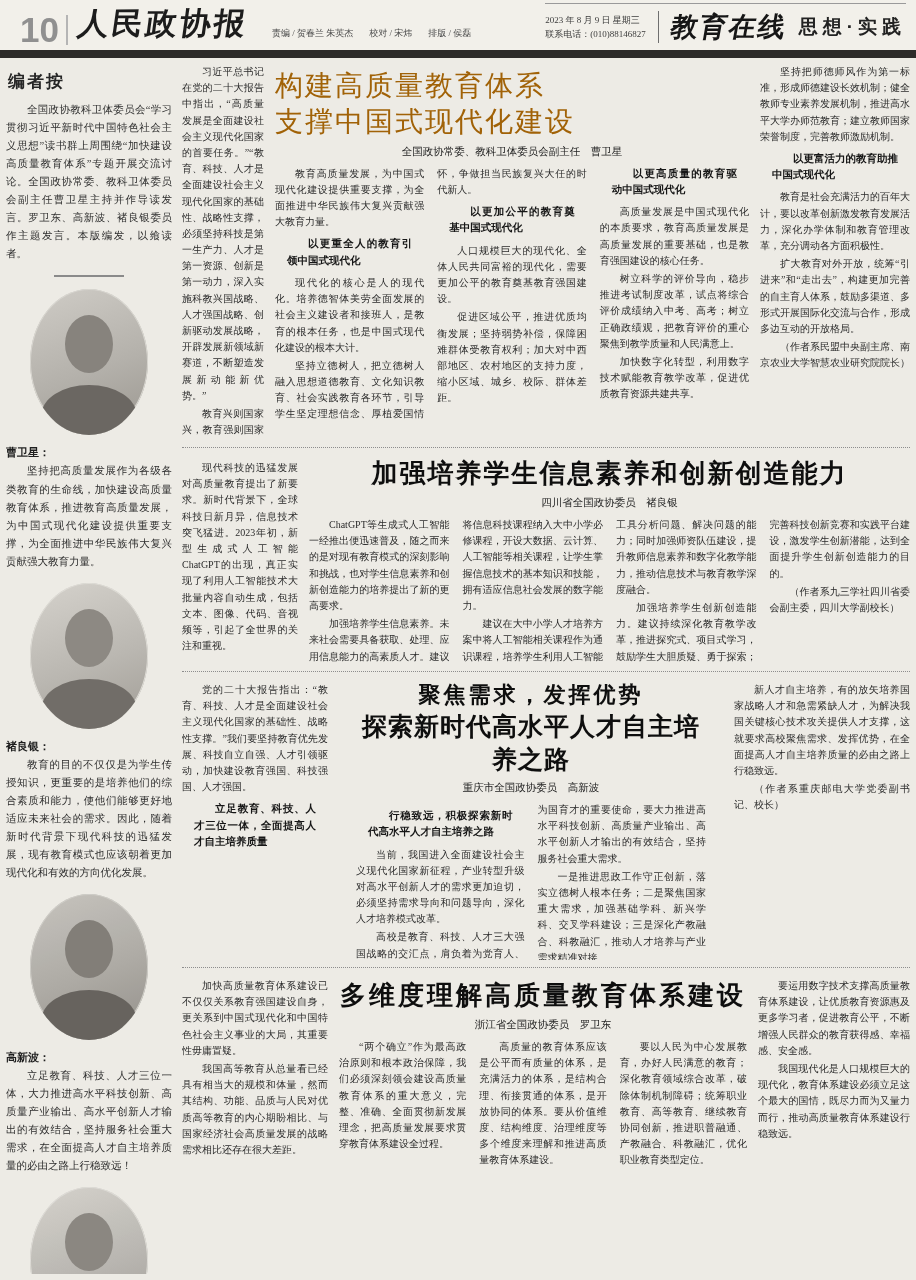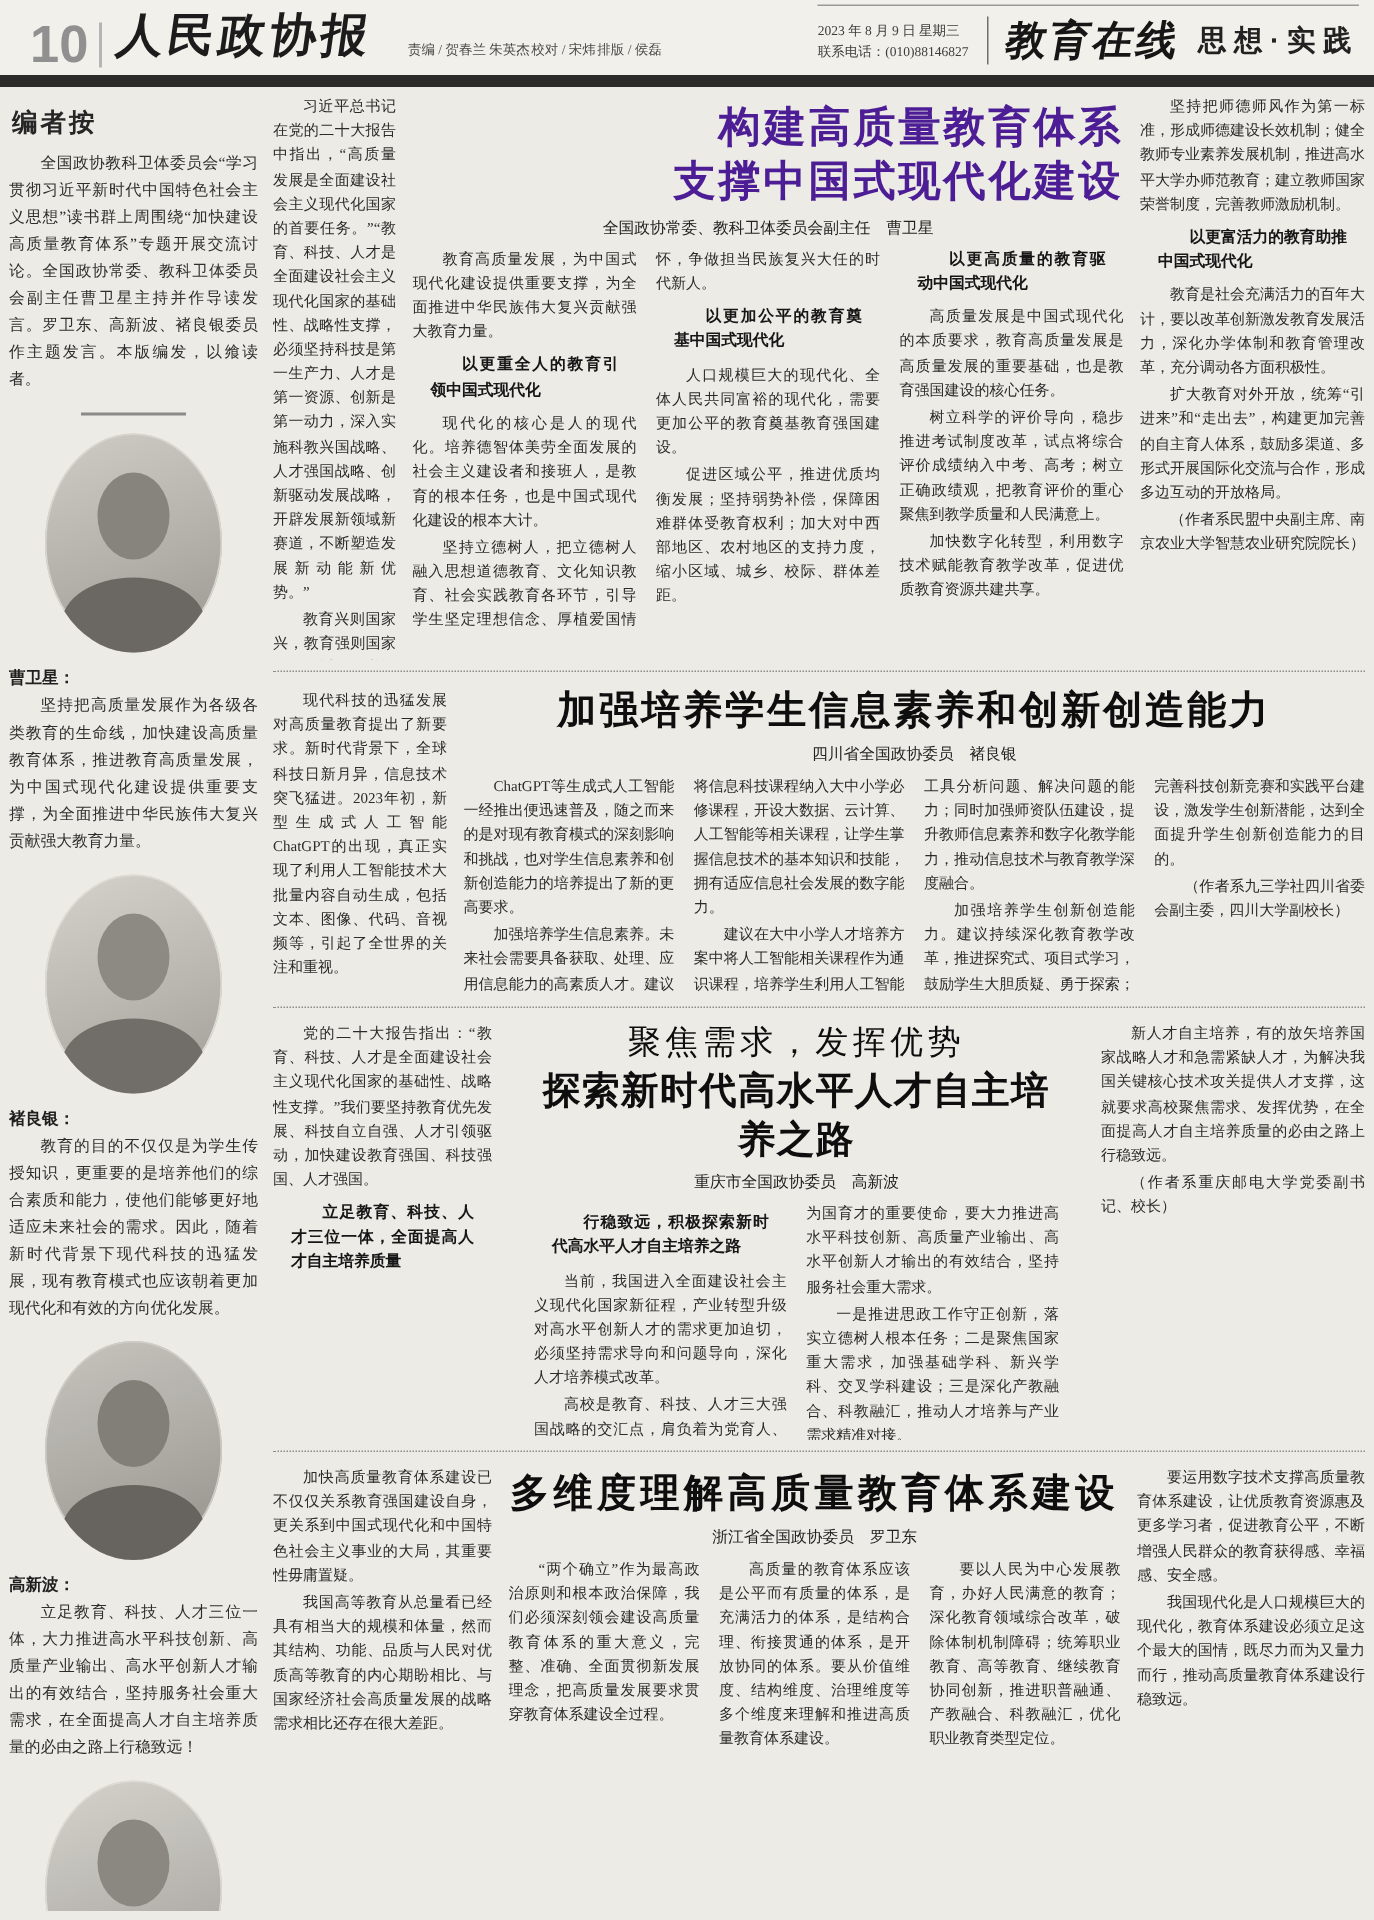--- a/index.html
+++ b/index.html
@@ -3,21 +3,21 @@
 <meta charset="utf-8">
 <style>
   html,body{margin:0;padding:0;background:#c9c7c2;}
   .page{width:916px;height:1280px;margin:0 auto;background:#edebe5;
         font-family:"Liberation Serif","DejaVu Serif",serif;color:#262626;
         box-sizing:border-box;overflow:hidden;position:relative;}
   
   .header{display:flex;align-items:flex-end;gap:10px;padding:8px 10px 5px 20px;height:50px;box-sizing:border-box;background:#f2f0ea;}
   .page-num{font-family:"Liberation Sans",sans-serif;font-size:35px;font-weight:bold;color:#909090;line-height:.85;border-right:2px solid #b5b5b5;padding-right:7px;}
   .masthead{font-size:31px;font-weight:bold;color:#1c1c1c;letter-spacing:3px;transform:skewX(-8deg);white-space:nowrap;}
-  .editors{display:flex;gap:1px;font-size:9px;color:#4a4a4a;padding:0 0 5px 14px;white-space:nowrap;}
+  .editors{display:flex;gap:16px;font-size:9px;color:#4a4a4a;padding:0 0 5px 14px;white-space:nowrap;}
   .header-right{margin-left:auto;display:flex;align-items:center;gap:12px;border-top:1px solid #9a9a9a;padding-top:5px;}
   .date-block{font-size:9px;color:#3c3c3c;line-height:1.6;white-space:nowrap;}
   .vline{width:1px;height:32px;background:#6f6f6f;}
   .section-title{font-size:27px;font-weight:bold;color:#161616;transform:skewX(-10deg);letter-spacing:2px;white-space:nowrap;}
   .section-sub{font-family:"Liberation Sans",sans-serif;font-size:19px;font-weight:bold;letter-spacing:5px;color:#222;white-space:nowrap;}
   .black-bar{height:8px;background:#2d2b29;}
   
   .content{display:flex;gap:10px;padding:4px 6px 0 6px;box-sizing:border-box;}
   .sidebar{width:166px;flex:none;overflow:hidden;height:1212px;}
   .main{flex:1;min-width:0;}
@@ -40,34 +40,34 @@
   .sep{border:none;border-top:1px dotted #8d8d8d;margin:7px 0 6px;}
   .col-text{font-size:10px;line-height:1.62;text-align:justify;color:#2b2b2b;}
   .para{margin:0 0 2px;text-indent:2em;}
   .flow-subhead{font-weight:bold;font-size:10.5px;line-height:1.55;margin:6px 12px;text-indent:2em;color:#161616;}
   .credit{color:#2b2b2b;}
   .byline{text-align:center;font-size:10.5px;color:#222;margin:5px 0 7px;}
   
   .a1{display:flex;gap:11px;height:378px;overflow:hidden;}
   .a1-intro{width:82px;flex:none;overflow:hidden;padding-top:2px;}
   .a1-center{flex:1;min-width:0;display:flex;flex-direction:column;overflow:hidden;}
-  .a1-headline{text-align:right;font-size:28px;font-weight:bold;line-height:1.28;letter-spacing:2px;color:#4c1d95;margin-top:6px;}
+  .a1-headline{text-align:left;font-size:28px;font-weight:normal;line-height:1.28;letter-spacing:2px;color:#a16207;margin-top:6px;}
   .a1-cols{column-count:3;column-gap:13px;flex:1;overflow:hidden;}
   .a1-right{width:150px;flex:none;overflow:hidden;padding-top:2px;}
   
   .a2{display:flex;gap:11px;height:210px;overflow:hidden;}
   .a2-left{width:116px;flex:none;overflow:hidden;padding-top:6px;}
   .a2-main{flex:1;min-width:0;display:flex;flex-direction:column;overflow:hidden;}
   .a2-headline{text-align:center;font-size:26px;font-weight:bold;letter-spacing:2px;color:#0e0e0e;margin-top:2px;}
   .a2-cols{column-count:4;column-gap:13px;flex:1;overflow:hidden;}
   
   .a3{display:flex;gap:28px;height:282px;overflow:hidden;}
   .a3-left{width:146px;flex:none;overflow:hidden;padding-top:4px;}
   .a3-center{flex:1;min-width:0;display:flex;flex-direction:column;overflow:hidden;}
-  .a3-h1{text-align:center;font-size:22px;font-weight:normal;letter-spacing:3px;color:#0e0e0e;margin-top:2px;}
+  .a3-h1{text-align:center;font-size:22px;font-weight:bold;letter-spacing:3px;color:#0e0e0e;margin-top:2px;}
   .a3-h2{text-align:center;font-size:25px;font-weight:bold;letter-spacing:1px;color:#0e0e0e;}
   .a3-cols{column-count:2;column-gap:13px;flex:1;overflow:hidden;}
   .a3-right{width:176px;flex:none;overflow:hidden;padding-top:4px;}
   
   .a4{display:flex;gap:11px;height:312px;overflow:hidden;}
   .a4-left{width:146px;flex:none;overflow:hidden;padding-top:4px;}
   .a4-center{flex:1;min-width:0;display:flex;flex-direction:column;overflow:hidden;}
   .a4-headline{text-align:center;font-size:26px;font-weight:bold;letter-spacing:3px;color:#0e0e0e;margin-top:4px;}
   .a4-cols{column-count:3;column-gap:13px;flex:1;overflow:hidden;}
   .a4-right{width:152px;flex:none;overflow:hidden;padding-top:4px;}

